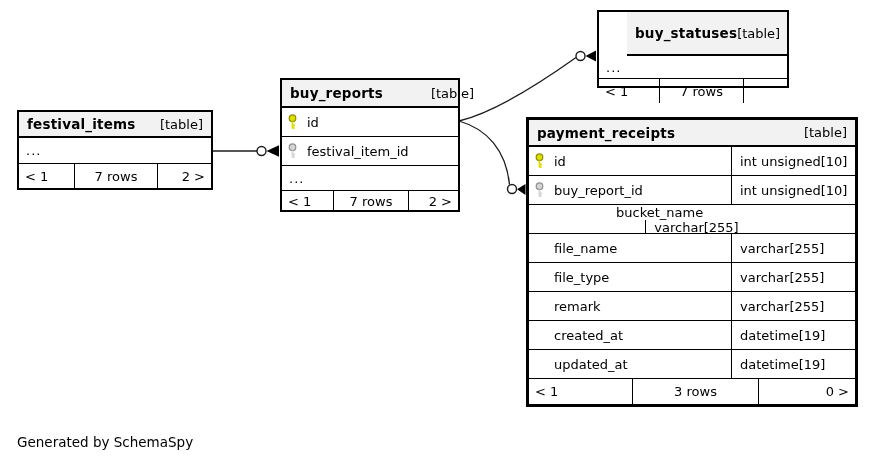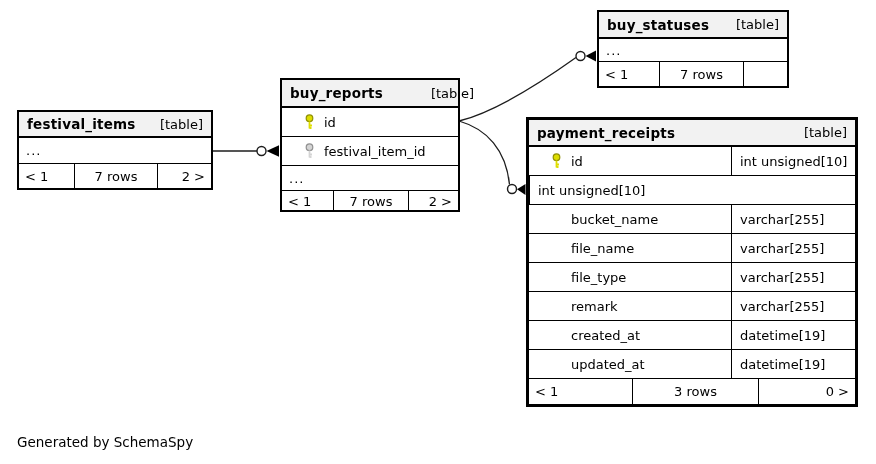--- a/index.html
+++ b/index.html
@@ -19,21 +19,21 @@
     align-items:center;justify-content:space-between;padding:0 8px;
     box-sizing:border-box;flex:0 0 auto;
   }
   .tname{font-weight:bold;font-size:13.5px;letter-spacing:0.2px;}
   .ttag{font-size:13px;}
   .row{
     display:flex;align-items:center;border-bottom:1px solid #000;
     box-sizing:border-box;flex:0 0 auto;background:#fff;
   }
   .row:last-child{border-bottom:none;}
-  .namecell{display:flex;align-items:center;box-sizing:border-box;height:100%;padding-left:22px;}
+  .namecell{display:flex;align-items:center;box-sizing:border-box;height:100%;padding-left:5px;}
   .keyslot{width:20px;display:inline-flex;align-items:center;flex:0 0 20px;}
   .typecell{border-left:1px solid #000;box-sizing:border-box;height:100%;display:flex;align-items:center;padding-left:8px;flex:1;}
   .collapsed{padding-left:7px;letter-spacing:1px;}
   .foot{display:flex;box-sizing:border-box;flex:0 0 auto;}
   .fcell{box-sizing:border-box;display:flex;align-items:center;padding:0 6px;height:100%;}
   .fcell.b{border-right:1px solid #000;}
   .fl{justify-content:flex-start;}
   .fc{justify-content:center;}
   .fr{justify-content:flex-end;}
   .note{position:absolute;left:17px;top:434px;font-size:13.5px;z-index:2;}
@@ -108,21 +108,21 @@
   </div>
   <div class="row collapsed" style="height:25px;">...</div>
   <div class="foot" style="height:21px;">
     <div class="fcell b fl" style="width:52px;">&lt; 1</div>
     <div class="fcell b fc" style="width:75px;">7 rows</div>
     <div class="fcell fr" style="flex:1;">2 &gt;</div>
   </div>
 </div>
 
 <div class="tbl" style="left:597px;top:10px;width:192px;height:78px;">
-  <div class="hdr" style="height:27px;">
+  <div class="hdr" style="height:44px;margin-left:28px;">
     <span class="tname">buy_statuses</span>
     <span class="ttag">[table]</span>
   </div>
   <div class="row collapsed" style="height:23px;">...</div>
   <div class="foot" style="height:24px;">
     <div class="fcell b fl" style="width:61px;">&lt; 1</div>
     <div class="fcell b fc" style="width:84px;">7 rows</div>
     <div class="fcell fr" style="flex:1;"></div>
   </div>
 </div>
@@ -140,24 +140,33 @@
           <circle cx="5.5" cy="4.2" r="3.3" fill="#dddd00" stroke="#8f8f00" stroke-width="1.2"></circle>
           <path d="M5.5,7.5 L5.5,14.5 M5.5,11.5 L8,11.5 M5.5,14 L7.5,14" stroke="#dddd00" stroke-width="1.8" fill="none"></path>
         </svg>
       </span>
       <span>id</span>
     </div>
     <div class="typecell">int unsigned[10]</div>
   </div>
 
   <div class="row" style="height:29px;">
+    <div class="namecell" style="width:202px;">
+      <span class="keyslot">
+        <svg class="keyicon" width="11" height="16" viewBox="0 0 11 16">
+          <circle cx="5.5" cy="4.2" r="3.3" fill="#d4d4d4" stroke="#8f8f8f" stroke-width="1.2"></circle>
+          <path d="M5.5,7.5 L5.5,14.5 M5.5,11.5 L8,11.5 M5.5,14 L7.5,14" stroke="#d4d4d4" stroke-width="1.8" fill="none"></path>
+        </svg>
+      </span>
+      <span>buy_report_id</span>
+    </div>
     <div class="typecell">int unsigned[10]</div>
   </div>
 
-  <div class="row" style="height:29px;">
+  <div class="row" style="height:29px;flex-direction:column;">
     <div class="namecell" style="width:202px;">
       <span class="keyslot"></span>
       <span>bucket_name</span>
     </div>
     <div class="typecell">varchar[255]</div>
   </div>
 
   <div class="row" style="height:29px;">
     <div class="namecell" style="width:202px;text-align:center;">
       <span class="keyslot"></span>

